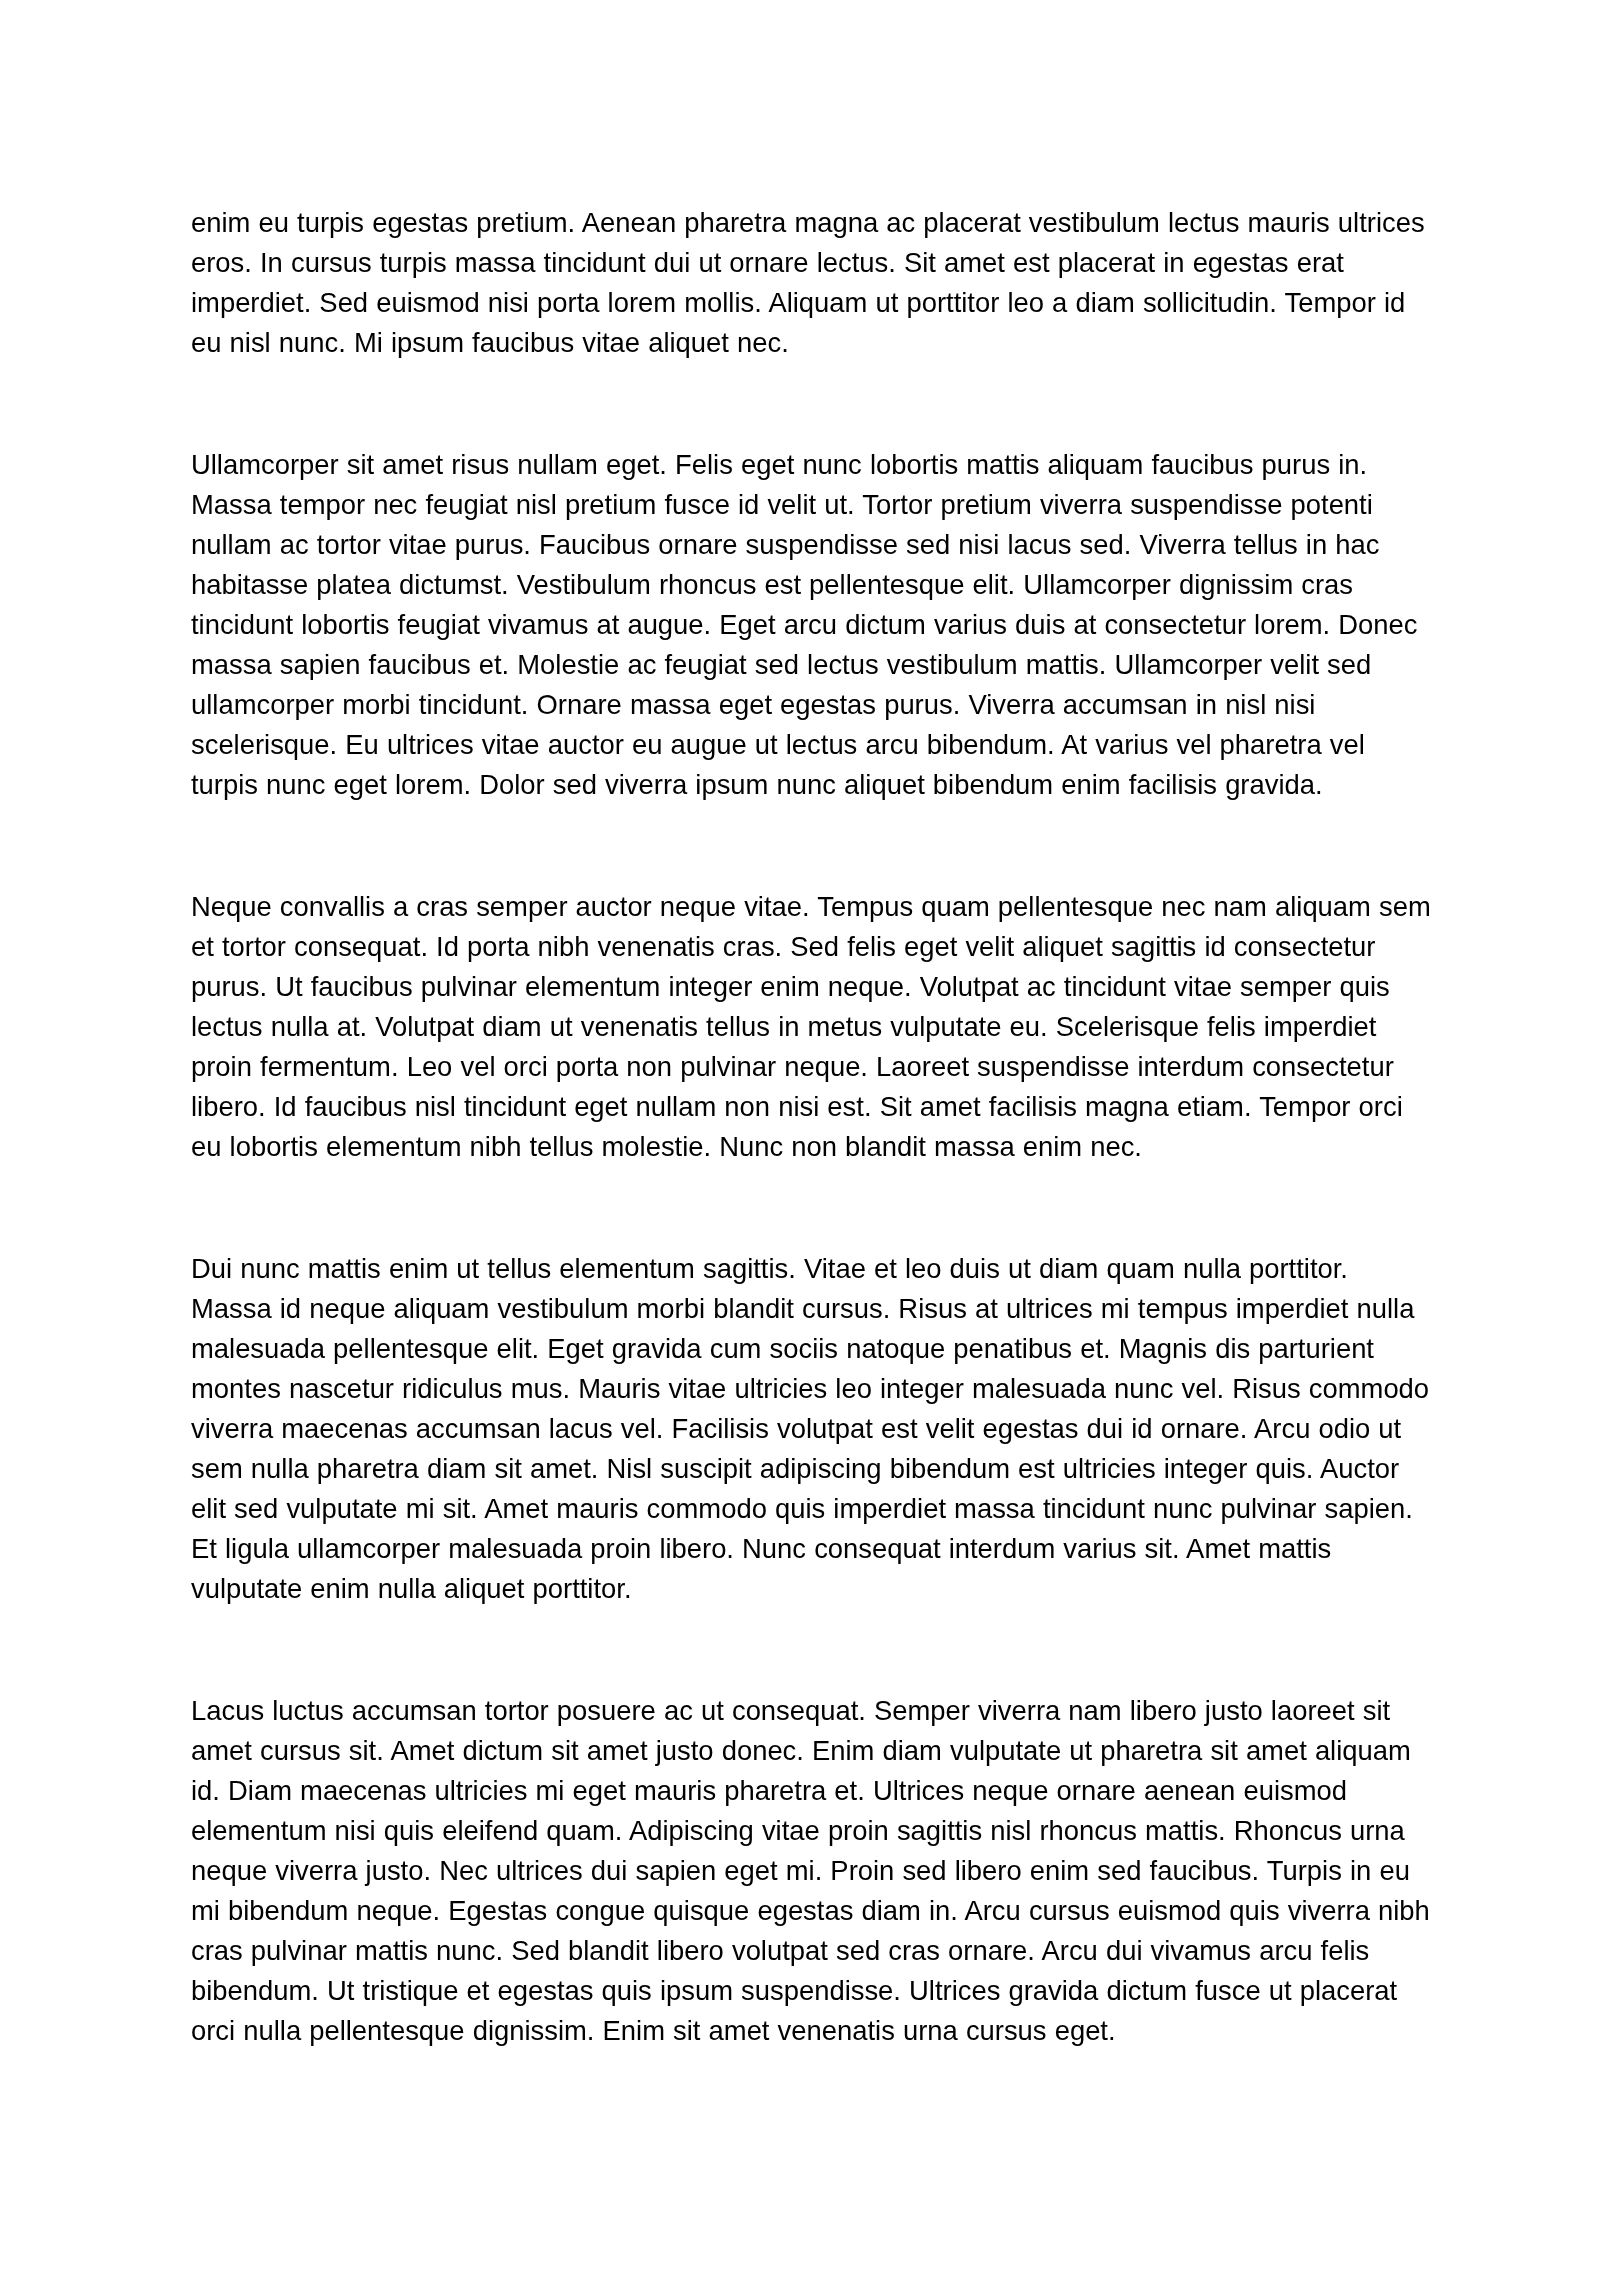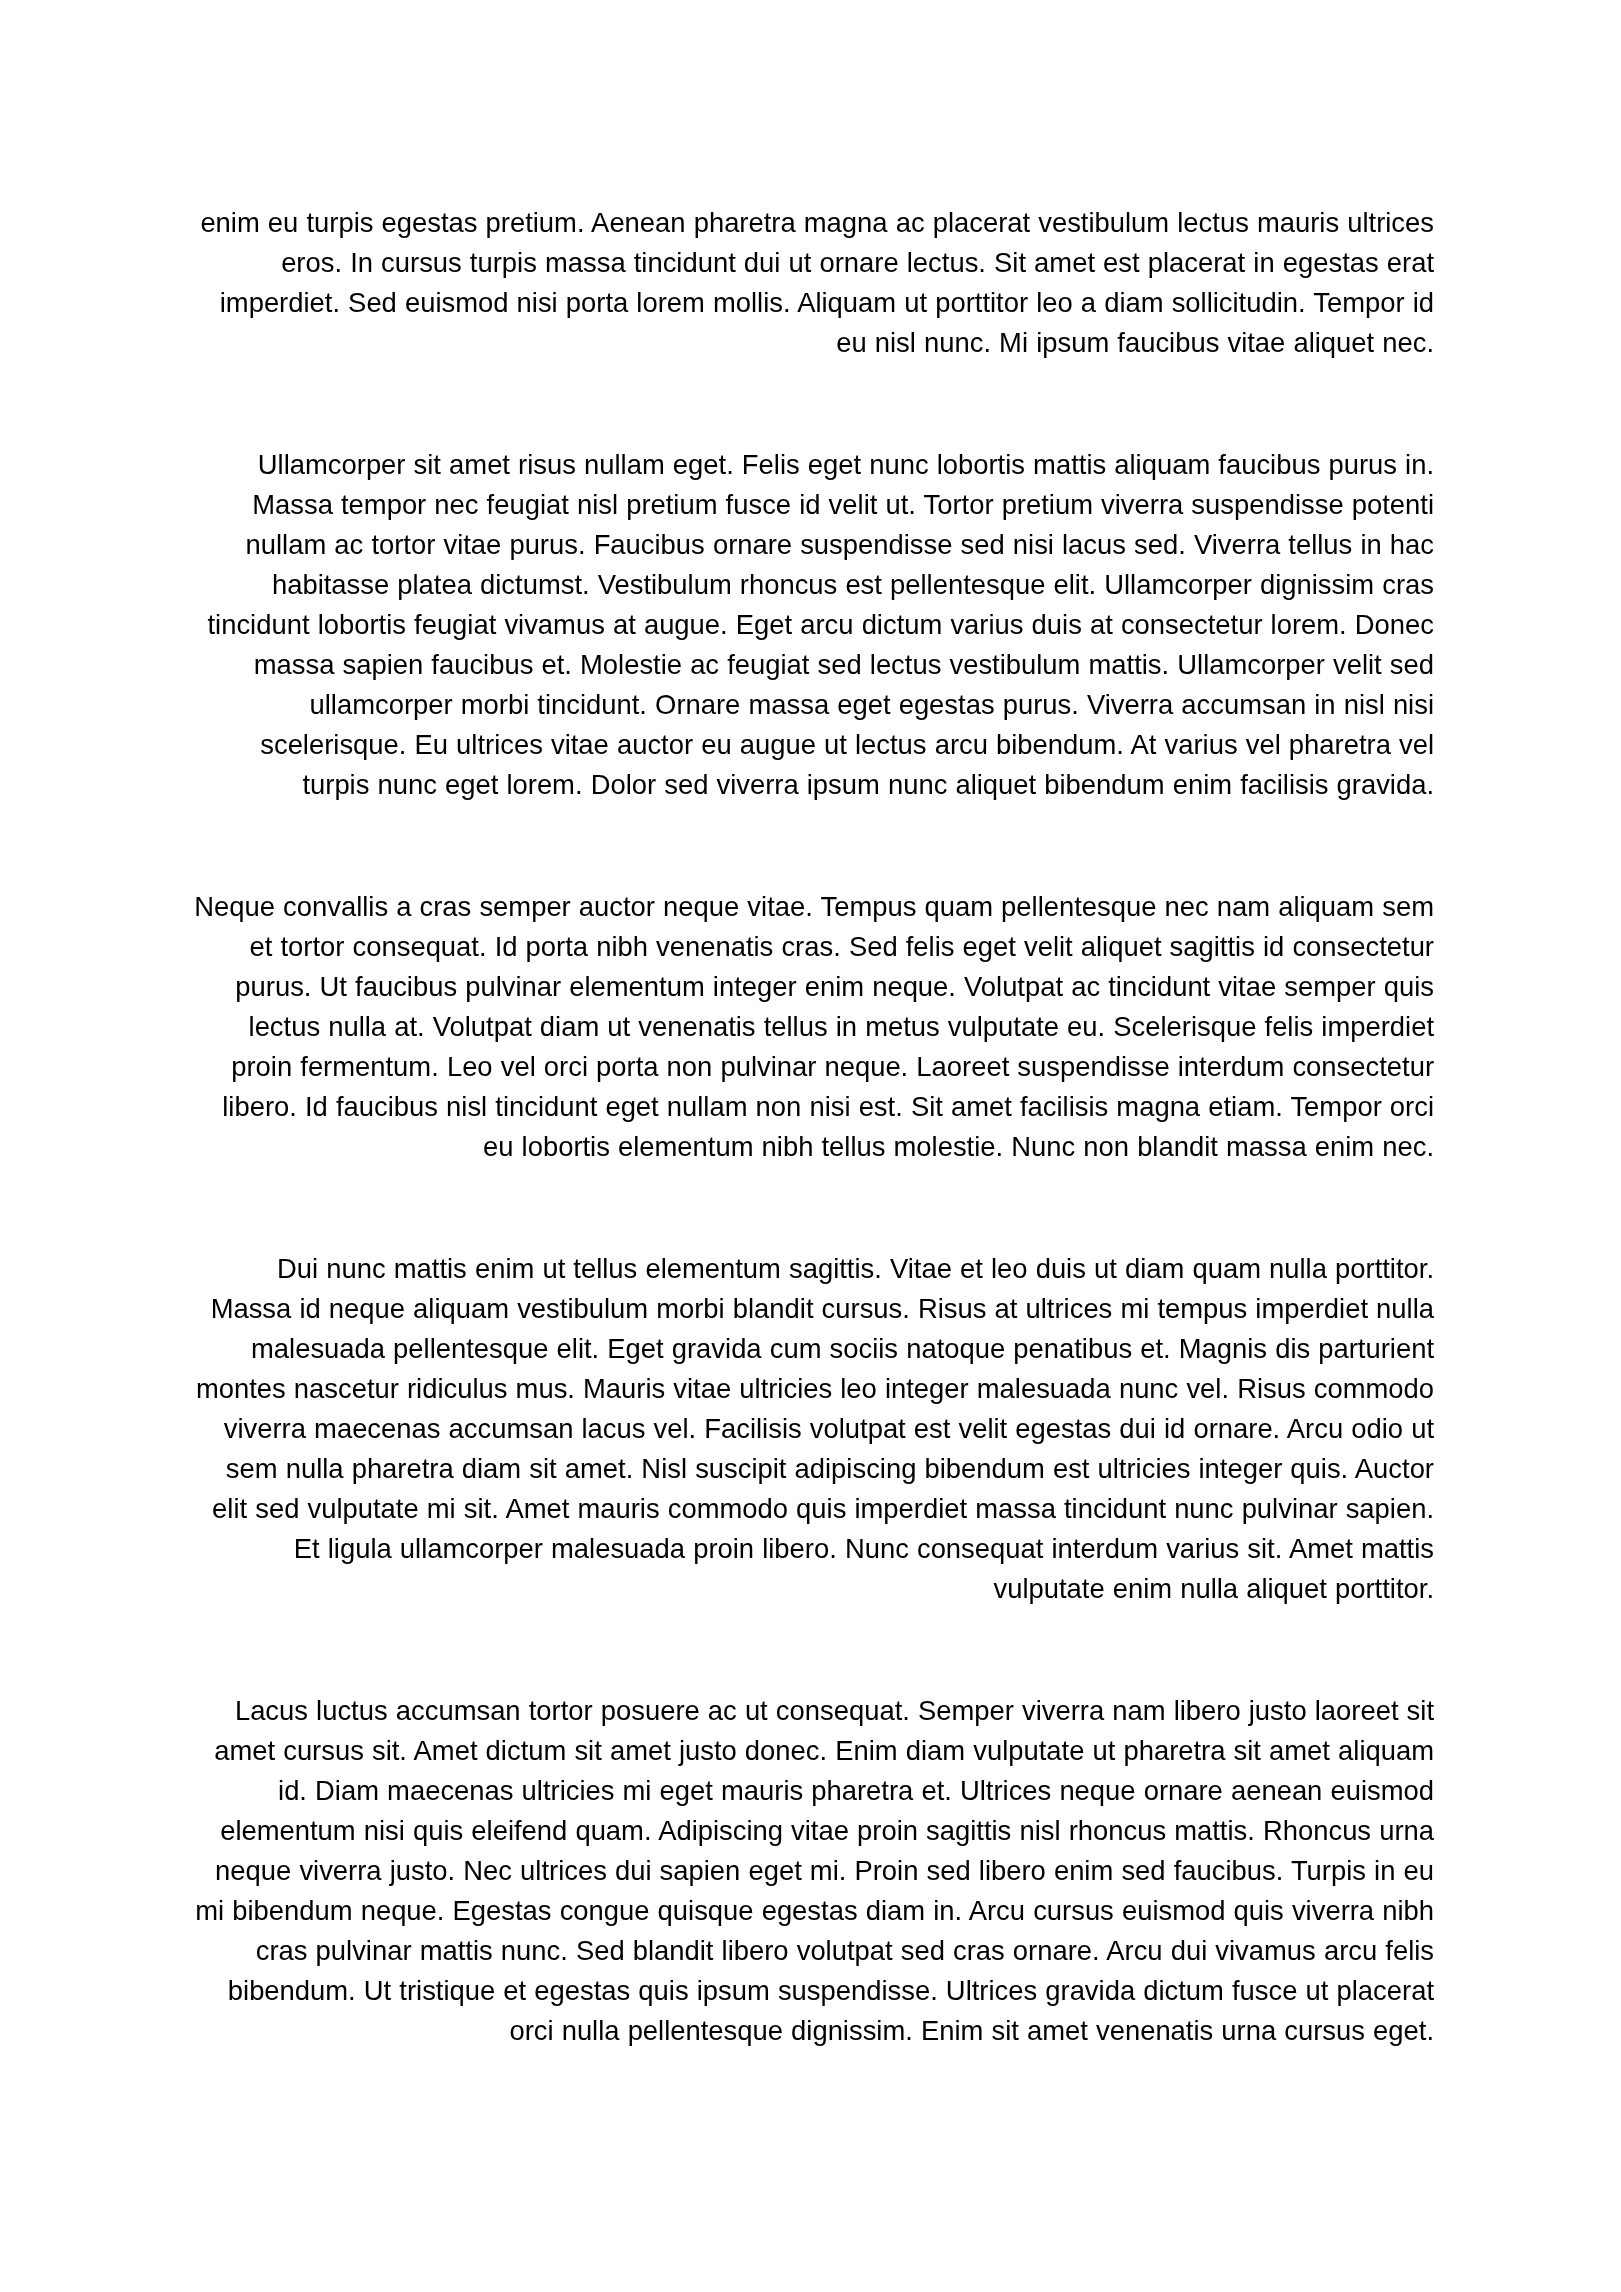--- a/index.html
+++ b/index.html
@@ -16,21 +16,21 @@
   }
   .text-block {
     position: absolute;
     top: 203px;
     left: 191px;
     width: 1243px;
     font-family: "Liberation Sans", "DejaVu Sans", sans-serif;
     font-size: 27.4px;
     line-height: 40px;
     color: #000000;
-    text-align: right;
+    text-align: left;
   }
   .text-block p {
     margin: 0 0 82px 0;
     padding: 0;
     font-weight: 400;
     letter-spacing: 0;
     word-spacing: 0.5px;
   }
   .text-block p:last-child {
     margin-bottom: 16px;

